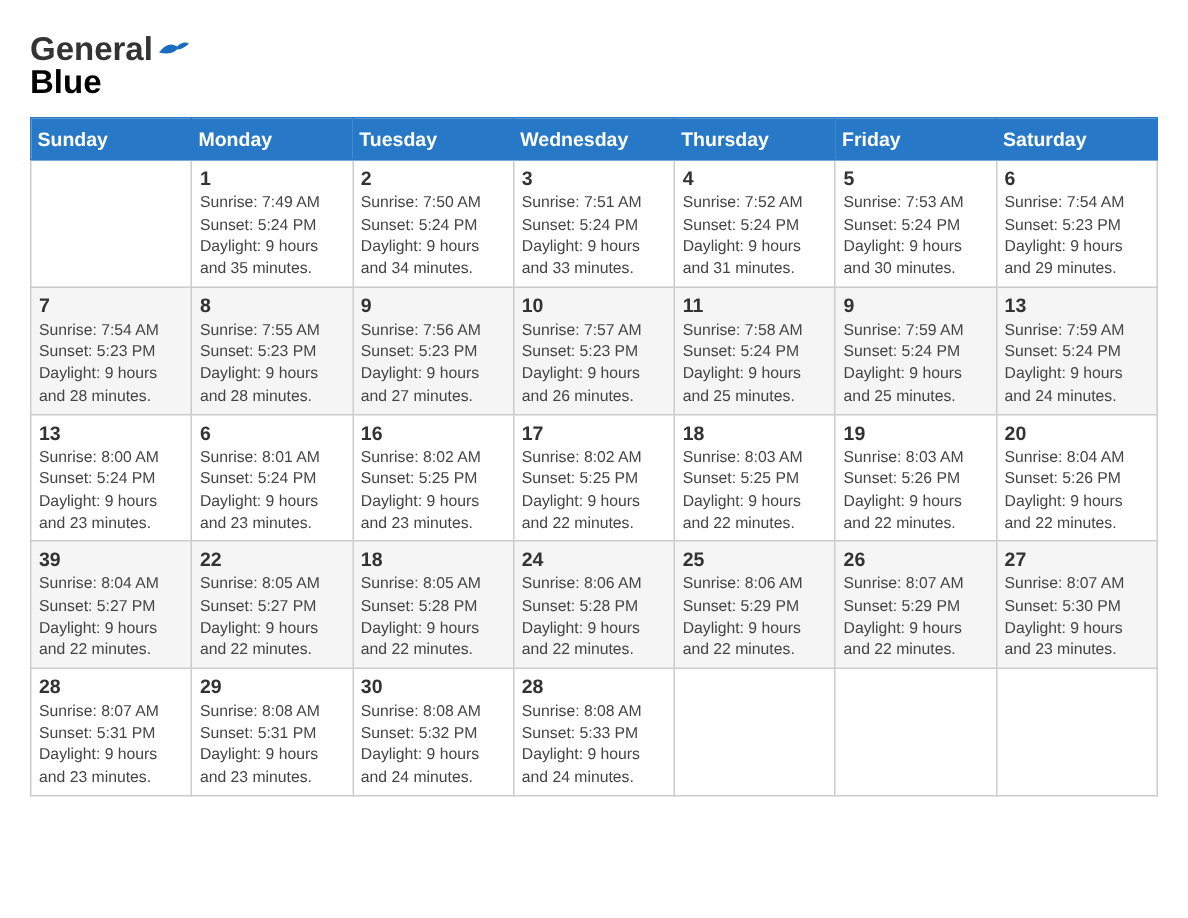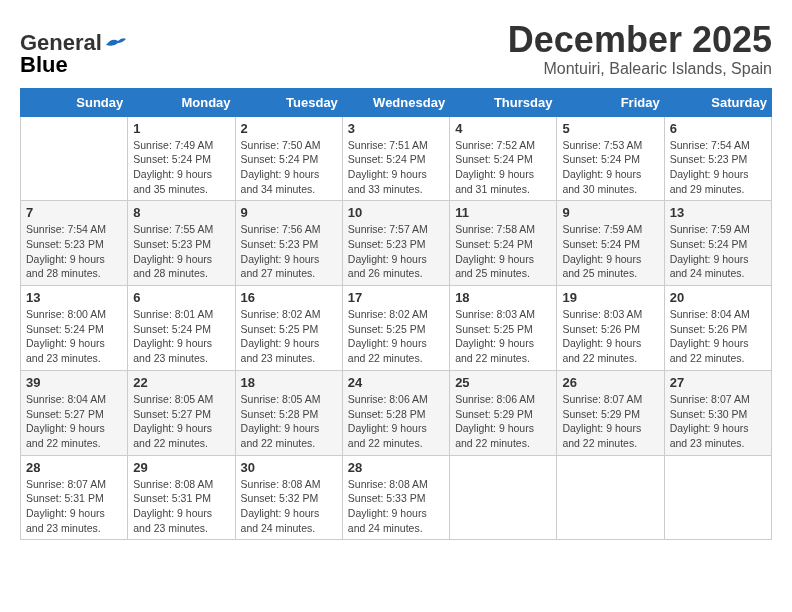--- a/index.html
+++ b/index.html
@@ -36,21 +36,21 @@
     }
     table {
       width: 100%;
       border-collapse: collapse;
       font-size: 11px;
     }
     thead tr th {
       background-color: #2878c8;
       color: #fff;
       padding: 6px 4px;
-      text-align: right;
+      text-align: left;
       font-size: 13px;
       font-weight: bold;
       border: 1px solid #2878c8;
     }
     tbody tr td {
       border: 1px solid #ccc;
       padding: 4px 5px;
       vertical-align: top;
       width: 107px;
       min-height: 80px;
@@ -81,24 +81,20 @@
 <div class="header">
   <div class="logo">
     <div style="display:flex; align-items:center; gap:2px;">
       <span style="font-size:22px; font-weight:bold; color:#333;">General</span>
       <svg width="22" height="16" viewBox="0 0 22 16">
         <path d="M2 10 Q8 2 14 6 Q18 2 22 4 Q18 8 14 8 Q10 12 2 10Z" fill="#1a6dbf"></path>
       </svg>
     </div>
     <span style="font-size:22px; font-weight:bold; color:#000000; margin-top:-4px;">Blue</span>
   </div>
-  <div class="title-area">
-    <div class="month-title">December 2025</div>
-    <div class="location">Montuiri, Balearic Islands, Spain</div>
-  </div>
 </div>
 
 <table>
   <thead>
     <tr id="header-row">
     <th>Sunday</th>
         <th>Monday</th>
         <th>Tuesday</th>
         <th>Wednesday</th>
         <th>Thursday</th>

